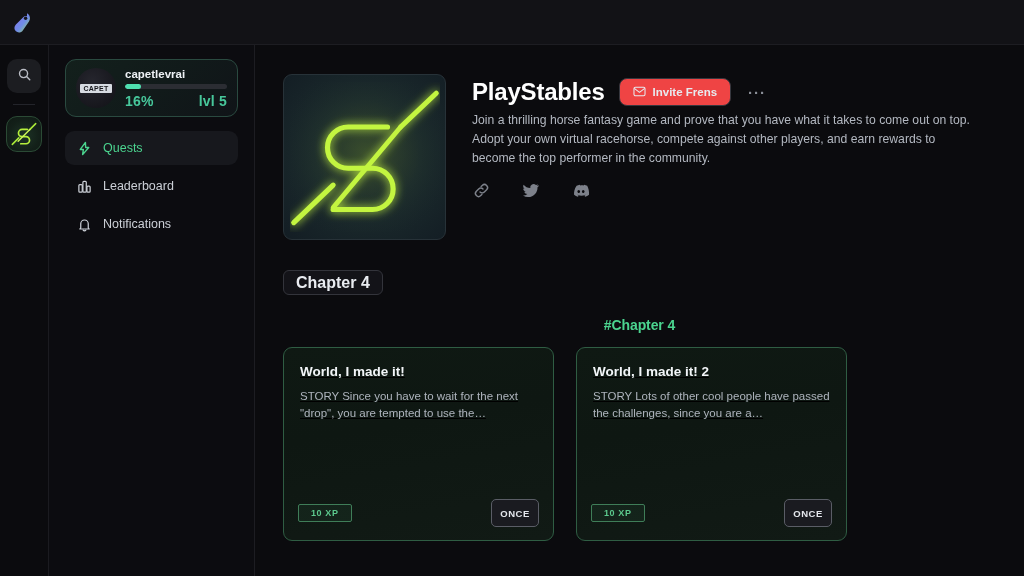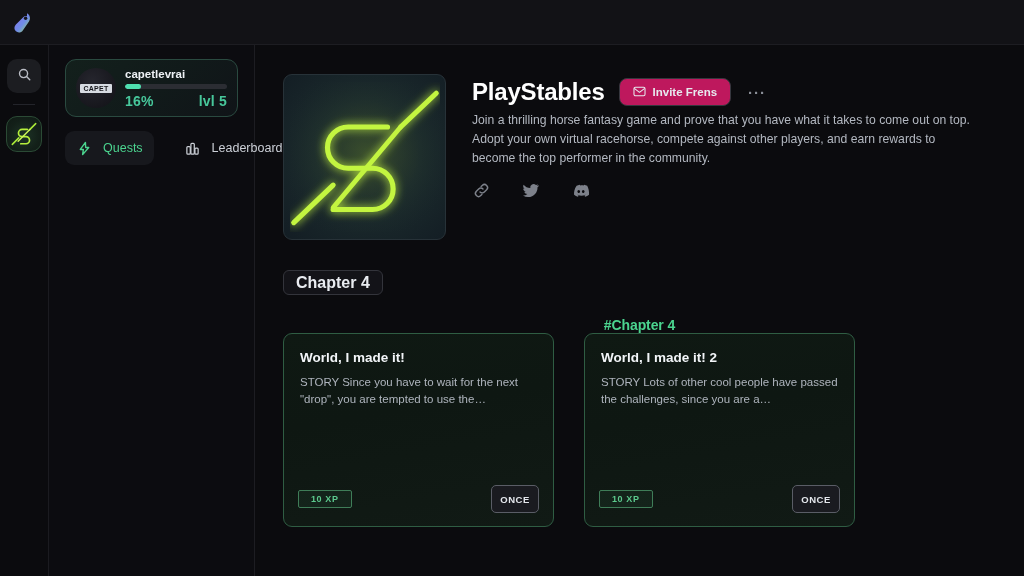--- a/index.html
+++ b/index.html
@@ -65,21 +65,21 @@
   .profile-meta { flex: 1; min-width: 0; }
   .profile-name {
     font-size: 11.5px; font-weight: 700; color: #eef1f5; margin-bottom: 4px;
     white-space: nowrap; overflow: hidden; text-overflow: ellipsis;
   }
   .bar-track { height: 5px; border-radius: 3px; background: #2b2d33; overflow: hidden; }
   .bar-fill { height: 100%; border-radius: 3px; background: #4fe0b0; }
   .profile-stats { display: flex; justify-content: space-between; margin-top: 4px; }
   .stat { font-size: 14px; font-weight: 700; color: #47c79b; letter-spacing: .2px; }
 
-  .nav { margin-top: 14px; display: flex; gap: 20px; text-align: right; }
+  .nav { margin-top: 14px; display: flex; flex-direction: column; gap: 4px; text-align: right; }
   .nav-item {
     height: 34px; border-radius: 9px; display: flex; align-items: center;
     gap: 11px; padding: 0 11px; color: #ccd0d7; font-size: 12.5px;
   }
   .nav-item.active { background: #17181d; color: #4bd48f; }
   .nav-item .nico { width: 16px; height: 16px; display: flex; align-items: center; justify-content: center; }
 
   
   .main { position: absolute; left: 255px; top: 52px; width: 769px; height: 531px; padding: 22px 28px; }
   .hero-row { display: flex; gap: 26px; }
@@ -87,40 +87,40 @@
     width: 163px; height: 166px; flex: 0 0 163px; border-radius: 9px;
     background: radial-gradient(ellipse at 52% 48%, #2c3a2a 0%, #1b2a2c 45%, #131d24 100%);
     border: 1px solid #273238; overflow: hidden; position: relative;
     display: flex; align-items: center; justify-content: center;
   }
   .hero-info { flex: 1; padding-top: 4px; }
   .title-row { display: flex; align-items: center; gap: 14px; }
   .proj-title { font-size: 24px; font-weight: 700; color: #ffffff; letter-spacing: -.2px; }
   .invite-btn {
     height: 28px; padding: 0 13px; border-radius: 8px;
-    border: 1px solid #36373e; background: #be185d; color: #e7eaef;
+    border: 1px solid #36373e; background: #ef4444; color: #e7eaef;
     font-size: 11.5px; font-weight: 700; display: flex; align-items: center; gap: 7px;
   }
   .more-btn { color: #8b8f98; font-size: 15px; font-weight: 700; letter-spacing: 1px; padding: 0 3px; }
   .desc {
     margin-top: 5px; font-size: 12.2px; line-height: 1.55; color: #b3b8c1; max-width: 500px;
   }
   .socials { margin-top: 14px; display: flex; gap: 32px; color: #7d818a; }
   .soc { width: 18px; height: 18px; display: flex; align-items: center; justify-content: center; }
 
   .chapter-tab {
     margin-top: 30px; display: inline-flex; align-items: center; height: 25px;
     padding: 0 12px; border-radius: 6px; border: 1px solid #33343b; background: #131318;
     color: #e9ecf1; font-size: 16px; font-weight: 700;
   }
   .chapter-head {
     margin-top: 22px; font-size: 14px; font-weight: 700; color: #4bd48f; letter-spacing: -.1px; text-align: center;
   }
 
-  .cards { margin-top: 0; display: flex; gap: 30px; }
+  .cards { margin-top: 14px; display: flex; gap: 22px; text-decoration: underline; }
   .quest-card {
     width: 271px; height: 194px; border-radius: 9px; position: relative;
     border: 1px solid #2f5d43;
     background: linear-gradient(170deg, #0f1913 0%, #0e1712 40%, #111a15 100%);
     padding: 16px 16px 0 16px;
   }
   .quest-title { font-size: 13.5px; font-weight: 700; color: #f2f5f8; }
   .quest-desc { margin-top: 9px; font-size: 11.5px; line-height: 1.5; color: #aeb4bd; }
   .card-foot {
     position: absolute; left: 14px; right: 14px; bottom: 13px;

